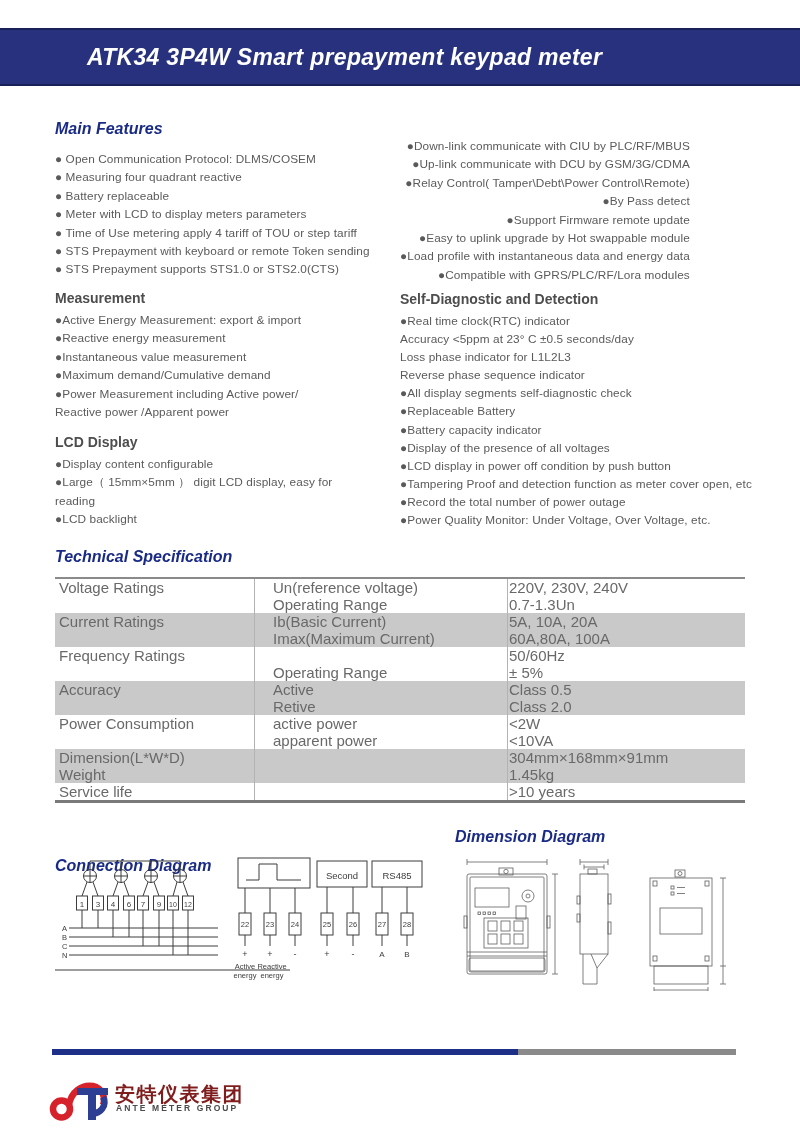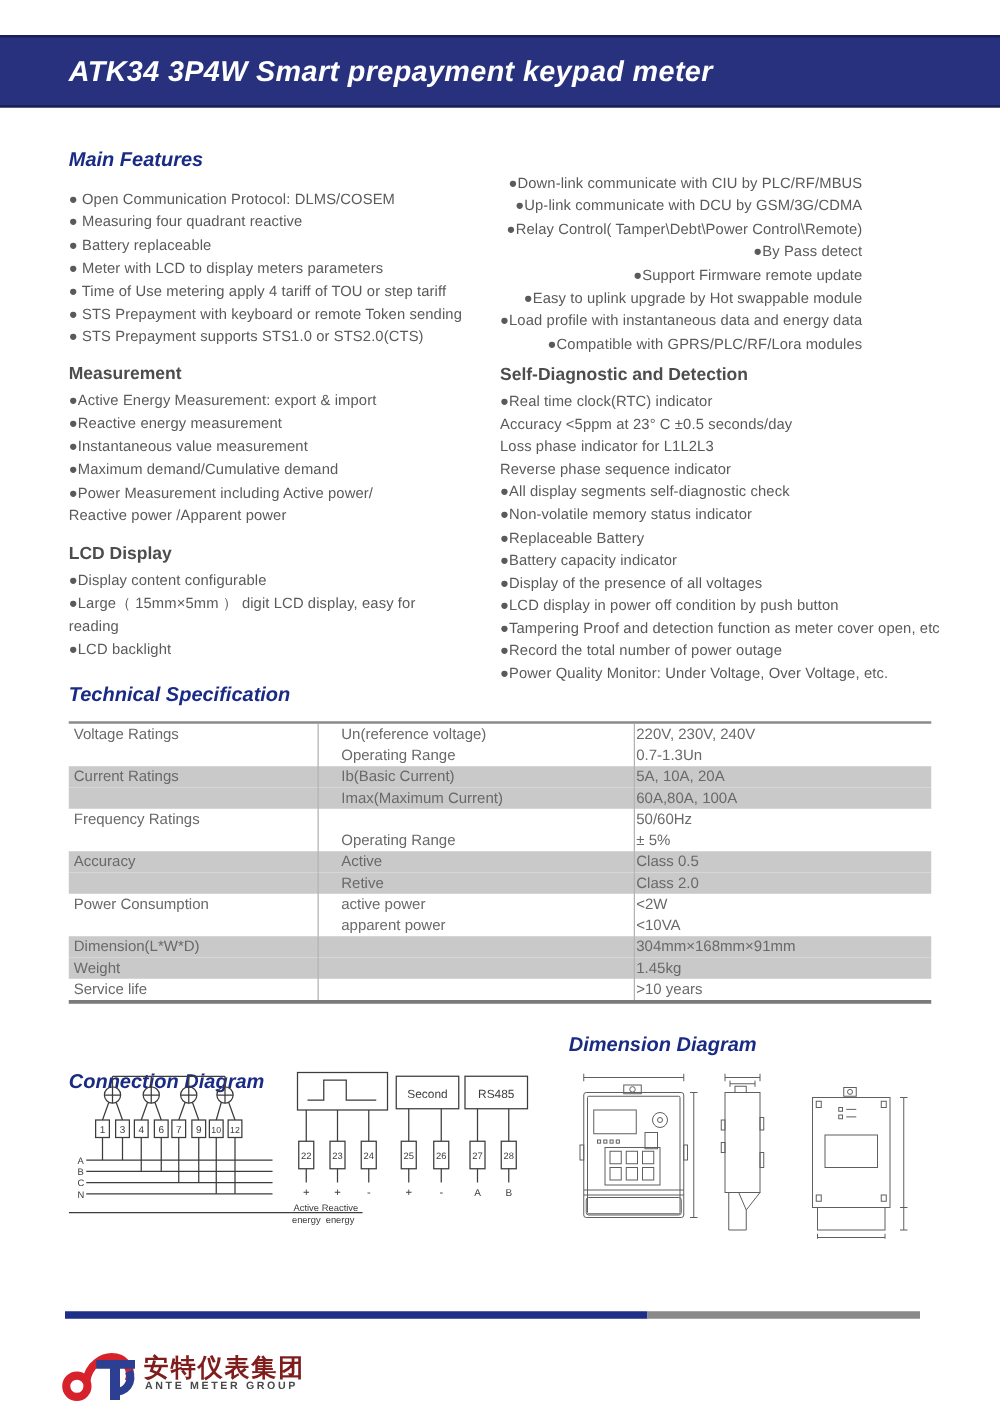--- a/index.html
+++ b/index.html
@@ -5,21 +5,21 @@
   html,body { margin:0; padding:0; background:#ffffff; }
   .page {
     position:relative; width:800px; height:1131px; margin:0 auto;
     background:#ffffff; overflow:hidden;
     font-family:"Liberation Sans", sans-serif;
   }
   
   .banner {
     position:absolute; left:0; top:28px; width:800px; height:58px;
     background:#27317d; border-top:2px solid #1a2158; border-bottom:2px solid #1a2158;
-    box-sizing:border-box; display:flex; align-items:center;
+    box-sizing:border-box; display:flex; align-items:center;padding-left:32px;
   }
   .banner .title {
     margin-left:55px; color:#ffffff; font-size:23px; font-weight:bold;
     font-style:italic; letter-spacing:0.3px; white-space:nowrap;
   }
   
   .h-blue {
     position:absolute; color:#1a2b85; font-size:16px; font-weight:bold;
     font-style:italic; white-space:nowrap;
   }
@@ -28,21 +28,21 @@
   }
   
   .list { position:absolute; color:#5a5a5a; font-size:11.8px; }
   .list .li { height:18.4px; line-height:18.4px; white-space:nowrap; letter-spacing:0.1px; }
   .list-tight .li { height:18.1px; line-height:18.1px; }
   
   .spec {
     position:absolute; left:55px; top:577px; width:690px;
     border-top:2px solid #8a8a8a; border-bottom:3px solid #7a7a7a;
   }
-  .srow { display:flex; height:17px; line-height:17px; font-size:12px; color:#696969; }
+  .srow { display:flex; height:17px; line-height:17px; font-size:15px; color:#696969; }
   .srow.shaded { background:#c9c9c9; }
   .srow .c1 { width:199px; padding-left:4px;  box-sizing:border-box; white-space:nowrap; }
   .srow .c2 { width:253px; padding-left:18px; box-sizing:border-box; white-space:nowrap; border-left:1px solid #b3b3b3; }
   .srow .c3 { flex:1;      padding-left:1px; box-sizing:border-box; white-space:nowrap; border-left:1px solid #b3b3b3; }
   
   .conn-svg { position:absolute; left:55px;  top:853px; }
   .dim-svg  { position:absolute; left:455px; top:856px; }
   .dsvg line, .dsvg path, .dsvg rect, .dsvg circle, .dsvg polyline {
     stroke:#3c3c3c; stroke-width:1; fill:none;
   }
@@ -114,21 +114,20 @@
     <div class="li">●LCD backlight</div>
   </div>
 
   <div class="h-gray" style="left:400px; top:291px;">Self-Diagnostic and Detection</div>
   <div class="list list-tight" style="left:400px; top:312px;">
     <div class="li">●Real time clock(RTC) indicator</div>
     <div class="li">Accuracy &lt;5ppm at 23° C ±0.5 seconds/day</div>
     <div class="li">Loss phase indicator for L1L2L3</div>
     <div class="li">Reverse phase sequence indicator</div>
     <div class="li">●All display segments self-diagnostic check</div>
-    <div class="li">●Non-volatile memory status indicator</div>
     <div class="li">●Replaceable Battery</div>
     <div class="li">●Battery capacity indicator</div>
     <div class="li">●Display of the presence of all voltages</div>
     <div class="li">●LCD display in power off condition by push button</div>
     <div class="li">●Tampering Proof and detection function as meter cover open, etc</div>
     <div class="li">●Record the total number of power outage</div>
     <div class="li">●Power Quality Monitor: Under Voltage, Over Voltage, etc.</div>
   </div>
 
   <div class="h-blue" style="left:55px; top:548px;">Technical Specification</div>

